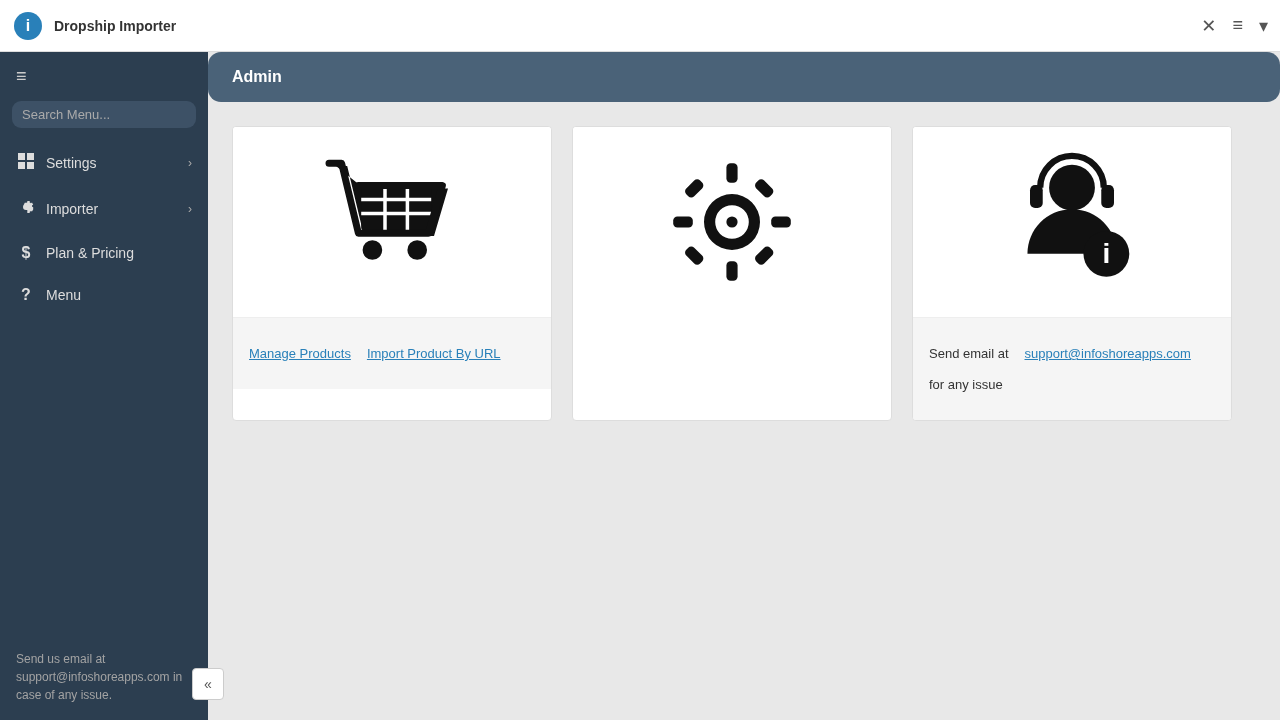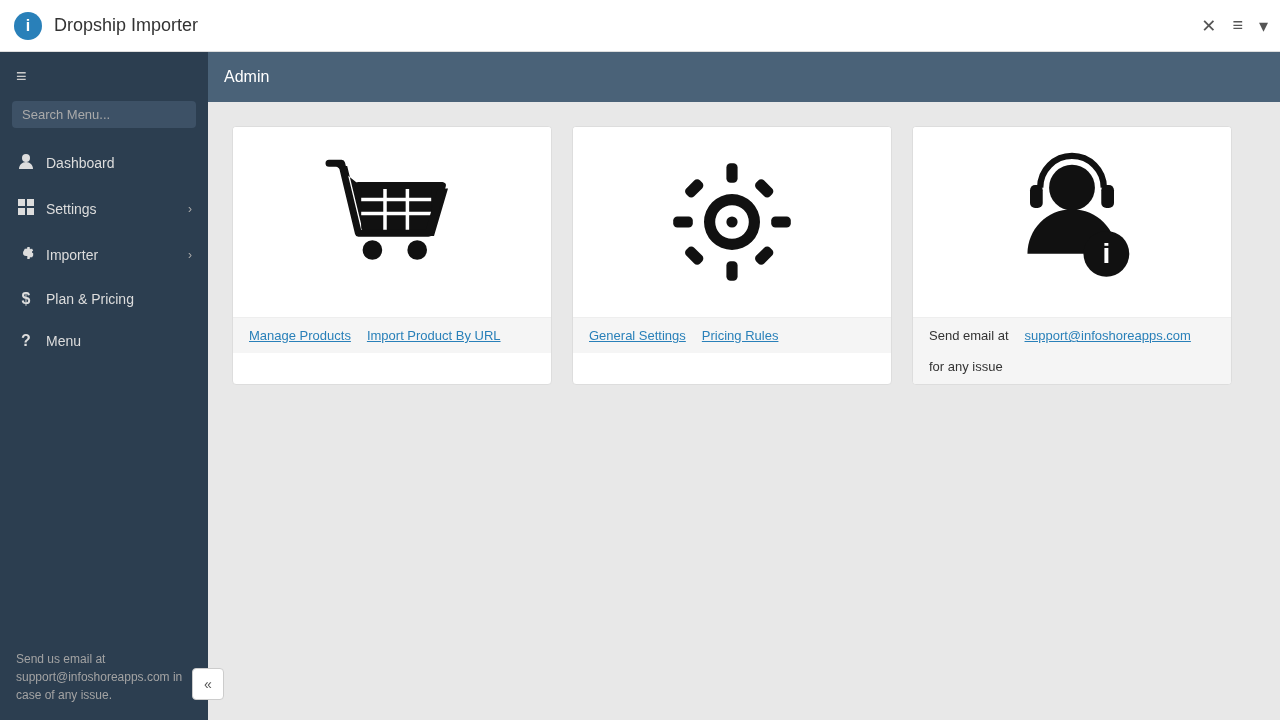--- a/index.html
+++ b/index.html
@@ -18,23 +18,23 @@
     .top-bar-left {
       display: flex;
       align-items: center;
       gap: 10px;
     }
     .app-logo {
       width: 32px;
       height: 32px;
     }
     .app-title {
-      font-size: 18px;
+      font-size: 14px;
       color: #333;
-      font-weight: 400;
+      font-weight: 700;
     }
     .top-bar-right {
       display: flex;
       align-items: center;
       gap: 16px;
     }
     .top-bar-icon {
       font-size: 18px;
       color: #555;
       cursor: pointer;
@@ -61,21 +61,21 @@
       padding: 14px 16px;
       cursor: pointer;
       font-size: 18px;
       color: #ccc;
     }
     .sidebar-search {
       margin: 0 12px 12px 12px;
       padding: 6px 10px;
       background: #3d5166;
       border: none;
-      border-radius: 4px;
+      border-radius: 9px;
       color: #ccc;
       font-size: 13px;
       width: calc(100% - 24px);
       outline: none;
     }
     .sidebar-search::placeholder { color: #aaa; }
 
     .sidebar-item {
       display: flex;
       align-items: center;
@@ -117,23 +117,24 @@
     
     .content-area {
       flex: 1;
       display: flex;
       flex-direction: column;
       overflow: auto;
     }
     .content-header {
       background: #4a6278;
       color: #fff;
-      padding: 16px 16px;
+      padding: 16px 24px;
       font-size: 16px;
-      font-weight: 400;
+      font-weight: 700;
+      border-radius: 13px;
     }
     .content-body {
       padding: 24px;
       display: flex;
       gap: 20px;
       flex-wrap: wrap;
     }
 
     
     .card {
@@ -147,21 +148,21 @@
     }
     .card-image {
       height: 190px;
       display: flex;
       align-items: center;
       justify-content: center;
       background: #fff;
     }
     .card-footer {
       background: #f5f5f5;
-      padding: 10px 16px;
+      padding: 28px 16px;
       display: flex;
       gap: 16px;
       border-top: 1px solid #eee;
     }
     .card-footer a {
       font-size: 13px;
       color: #2980b9;
       text-decoration: underline;
       cursor: pointer;
     }
@@ -193,29 +194,20 @@
     <span class="top-bar-icon">▾</span>
   </div>
 </div>
 
 <div class="main-layout">
 
   <div class="sidebar">
     <div class="sidebar-hamburger">≡</div>
     <input class="sidebar-search" type="text" placeholder="Search Menu..." style="">
 
-    <div class="sidebar-item">
-      <span class="item-icon">
-        <svg width="18" height="18" viewBox="0 0 18 18" fill="currentColor">
-            <circle cx="9" cy="6" r="4" fill="#ddd"></circle>
-            <path d="M2 17c0-3.866 3.134-7 7-7s7 3.134 7 7" fill="#ddd"></path>
-          </svg>
-      </span>
-      <span class="item-label">Dashboard</span>
-    </div>
 
     <div class="sidebar-item">
       <span class="item-icon">
         <svg width="18" height="18" viewBox="0 0 18 18" fill="#ddd">
             <rect x="1" y="1" width="7" height="7"></rect>
             <rect x="10" y="1" width="7" height="7"></rect>
             <rect x="1" y="10" width="7" height="7"></rect>
             <rect x="10" y="10" width="7" height="7"></rect>
           </svg>
       </span>
@@ -298,24 +290,20 @@
               <rect x="46" y="78" width="8" height="14" rx="3"></rect>
               <rect x="8" y="46" width="14" height="8" rx="3"></rect>
               <rect x="78" y="46" width="14" height="8" rx="3"></rect>
               <rect x="19" y="19" width="8" height="14" rx="3" transform="rotate(45 23 26)"></rect>
               <rect x="69" y="19" width="8" height="14" rx="3" transform="rotate(-45 73 26)"></rect>
               <rect x="19" y="67" width="8" height="14" rx="3" transform="rotate(-45 23 74)"></rect>
               <rect x="69" y="67" width="8" height="14" rx="3" transform="rotate(45 73 74)"></rect>
             </g>
           </svg>
         </div>
-        <div class="card-footer">
-          <a>General Settings</a>
-          <a>Pricing Rules</a>
-        </div>
       </div>
 
       <div class="card">
         <div class="card-image support-icon">
           <svg viewBox="0 0 110 110" xmlns="http://www.w3.org/2000/svg" fill="#111">
 
             <circle cx="55" cy="28" r="18"></circle>
 
             <path d="M20 80 c0-19 15-35 35-35 s35 16 35 35 z"></path>
 

